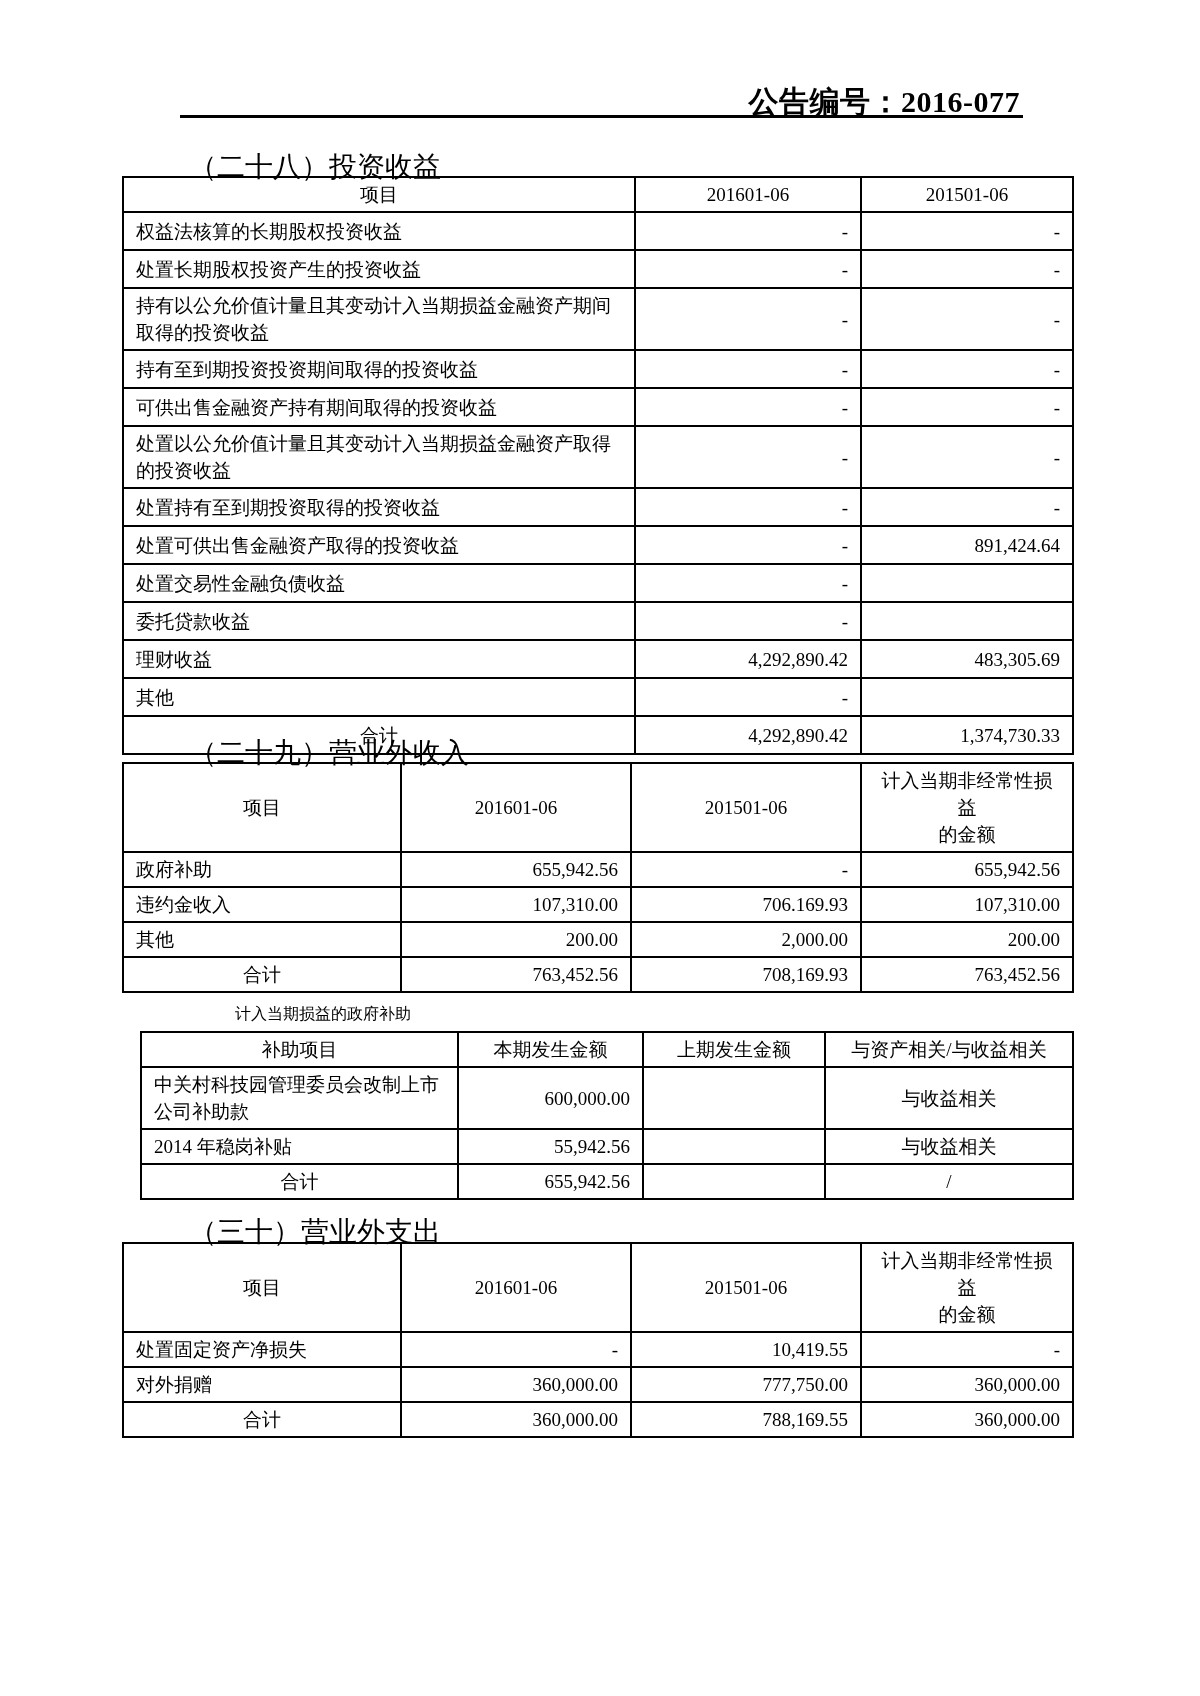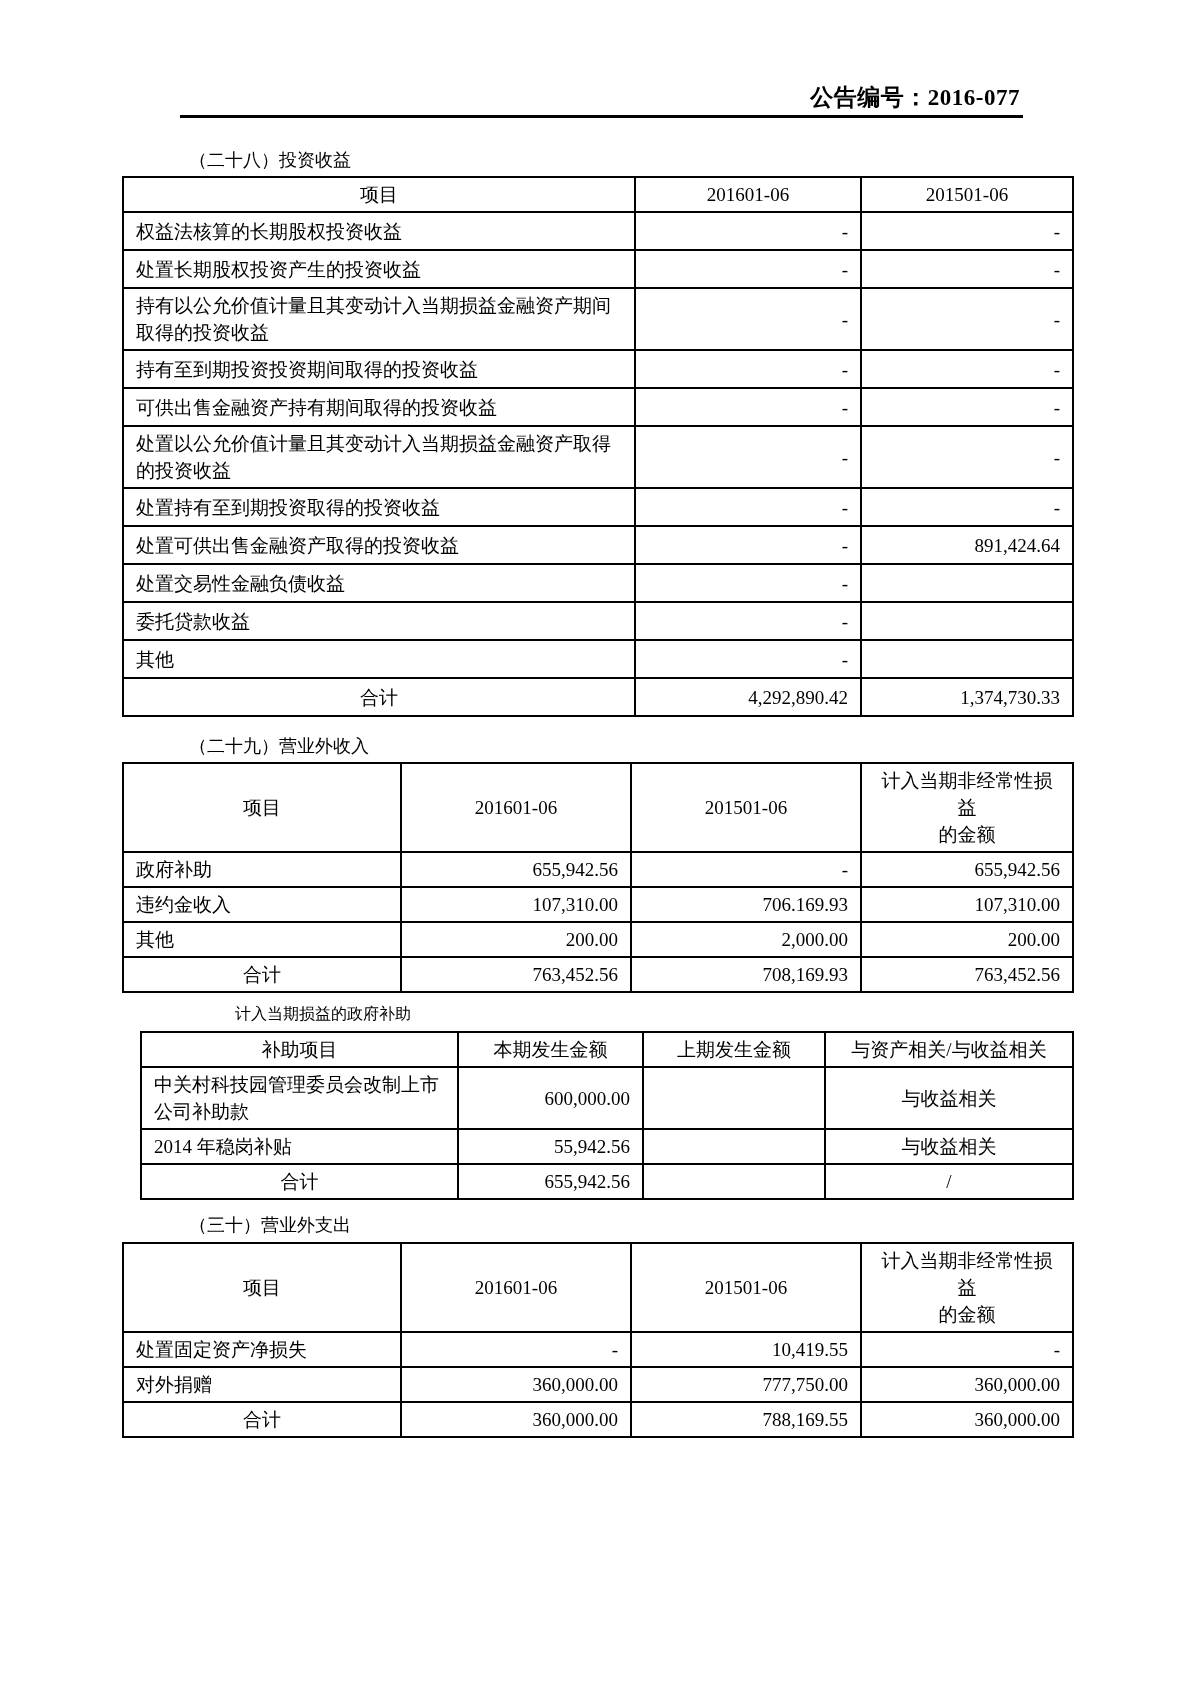--- a/index.html
+++ b/index.html
@@ -11,35 +11,35 @@
     margin: 0 auto;
     background: #ffffff;
     color: #000;
     font-family: "Liberation Serif", "DejaVu Serif", serif;
     overflow: hidden;
   }
   .announcement-no {
     position: absolute;
     top: 82px;
     right: 180px;
-    font-size: 23px;
+    font-size: 30px;
     font-weight: bold;
     letter-spacing: 0.5px;
   }
   .header-rule {
     position: absolute;
     top: 115px;
     left: 180px;
     width: 843px;
     height: 3px;
     background: #000;
   }
   .section-title {
     position: absolute;
-    font-size: 18px;
+    font-size: 28px;
     white-space: nowrap;
   }
   .title-1 { top: 148px;  left: 189px; }
   .title-2 { top: 734px;  left: 189px; }
   .title-3 { top: 1004px; left: 235px; font-size: 16px; }
   .title-4 { top: 1213px; left: 189px; font-family: Liberation Serif, serif; }
 
   table.doc {
     position: absolute;
     border-collapse: collapse;
@@ -145,20 +145,25 @@
           <td class="al-left">处置交易性金融负债收益</td>
           <td class="al-right">-</td>
           <td class="al-right"></td>
         </tr>
         <tr>
           <td class="al-left">委托贷款收益</td>
           <td class="al-right">-</td>
           <td class="al-right"></td>
         </tr>
         <tr>
+          <td class="al-left">理财收益</td>
+          <td class="al-right">4,292,890.42</td>
+          <td class="al-right">483,305.69</td>
+        </tr>
+        <tr>
           <td class="al-left">其他</td>
           <td class="al-right">-</td>
           <td class="al-right"></td>
         </tr>
         <tr>
           <td class="al-center">合计</td>
           <td class="al-right">4,292,890.42</td>
           <td class="al-right">1,374,730.33</td>
         </tr>
       </tbody>

